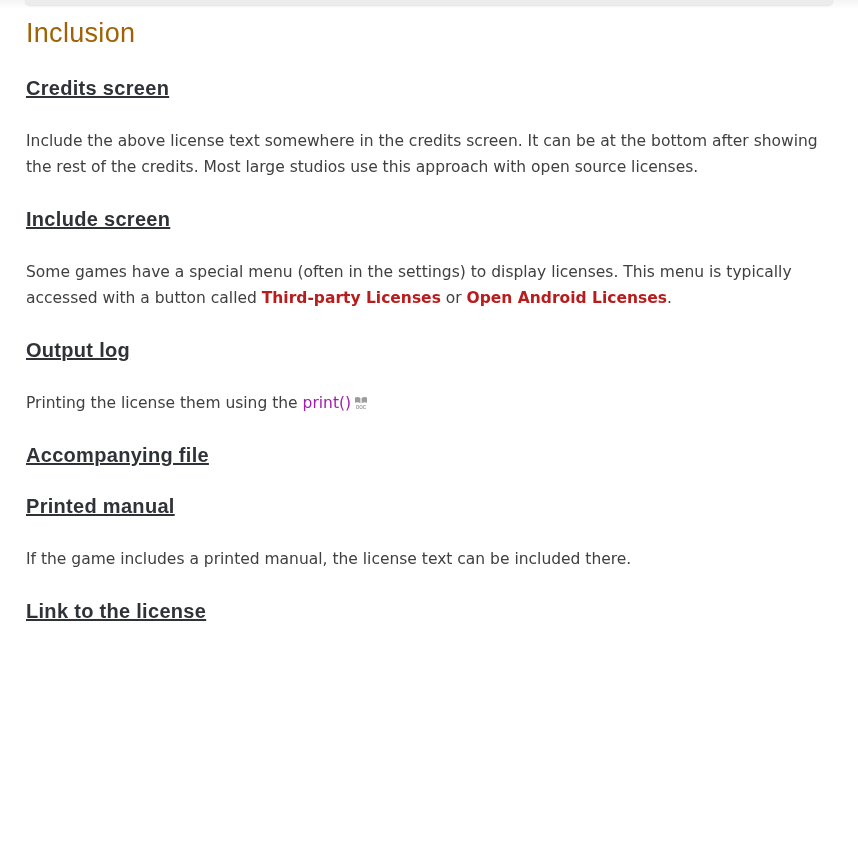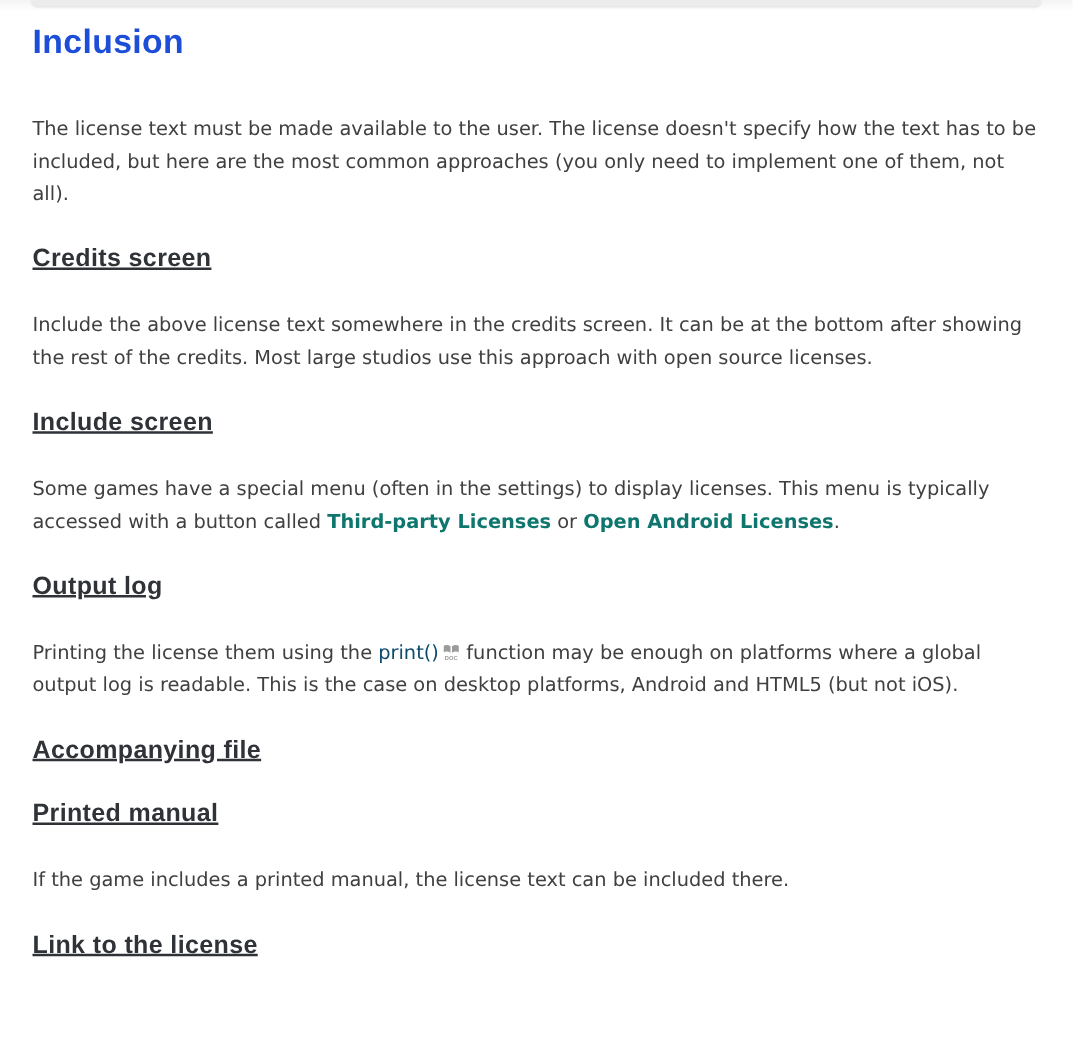--- a/index.html
+++ b/index.html
@@ -35,48 +35,48 @@
 
   .content {
     position: relative;
     padding: 14px 26px 0 26px;
     color: #404040;
   }
 
   h1 {
     font-family: "Liberation Sans", sans-serif;
     font-size: 27px;
-    font-weight: 700;
+    font-weight: 400;
     letter-spacing: 0.3px;
-    color: #1d4ed8;
-    margin: 4px 0 41px 0;
+    color: #a16207;
+    margin: 4px 0 21px 0;
   }
 
   h2 {
     font-family: "Liberation Sans", sans-serif;
     font-size: 20px;
     font-weight: 700;
     letter-spacing: 0.3px;
     color: #2f3338;
     margin: 28px 0 28px 0;
     text-decoration: underline;
   }
 
   p {
     font-size: 15.5px;
     line-height: 26px;
     color: #404040;
     margin: 0 0 27px 0;
     max-width: 810px;
   }
 
-  p b { color: #0f766e; text-align: center; }
+  p b { color: #b91c1c; text-align: center; }
 
   a.doc-link {
-    color: #0c4a6e;
+    color: #a21caf;
     text-decoration: none;
     cursor: pointer;
   }
 
   .doc-badge {
     display: inline-block;
     vertical-align: -2px;
     margin-left: 3px;
     line-height: 0;
   }
@@ -84,34 +84,33 @@
 </head>
 <body>
 
 <div class="top-shade"></div>
 <div class="codeblock-bottom"></div>
 
 <main class="content">
 
   <h1>Inclusion</h1>
 
-  <p>The license text must be made available to the user. The license doesn't specify how the text has to be included, but here are the most common approaches (you only need to implement one of them, not all).</p>
 
   <h2>Credits screen</h2>
   <p>Include the above license text somewhere in the credits screen. It can be at the bottom after showing the rest of the credits. Most large studios use this approach with open source licenses.</p>
 
   <h2>Include screen</h2>
   <p><span>Some games have a special menu (often in the settings) to display licenses. This menu is typically accessed with a button called </span><b>Third-party Licenses</b><span> or </span><b>Open Android Licenses</b><span>.</span></p>
 
   <h2>Output log</h2>
   <p><span>Printing the license them using the </span><a class="doc-link" href="#">print()</a><span class="doc-badge"><svg width="14" height="14" viewBox="0 0 14 14" aria-hidden="true">
           <path d="M1 1.6 C2.8 0.5, 4.8 0.8, 6.4 1.9 L6.4 7.2 C4.8 6.2, 2.8 5.9, 1 6.8 Z" fill="#9b9b9b"></path>
           <path d="M13 1.6 C11.2 0.5, 9.2 0.8, 7.6 1.9 L7.6 7.2 C9.2 6.2, 11.2 5.9, 13 6.8 Z" fill="#9b9b9b"></path>
           <text x="7" y="13" font-size="4.6" text-anchor="middle" fill="#9b9b9b" font-family="Liberation Sans, sans-serif" font-weight="bold">DOC</text>
-        </svg></span><span> function may be enough on platforms where a global output log is readable. This is the case on desktop platforms, Android and HTML5 (but not iOS).</span></p>
+        </svg></span></p>
 
   <h2>Accompanying file</h2>
 
   <h2>Printed manual</h2>
   <p>If the game includes a printed manual, the license text can be included there.</p>
 
   <h2>Link to the license</h2>
 
 </main>
 

